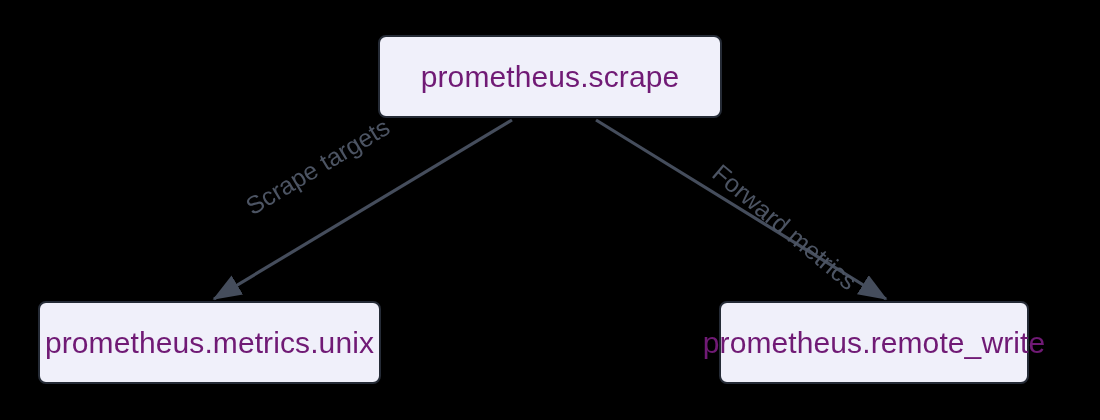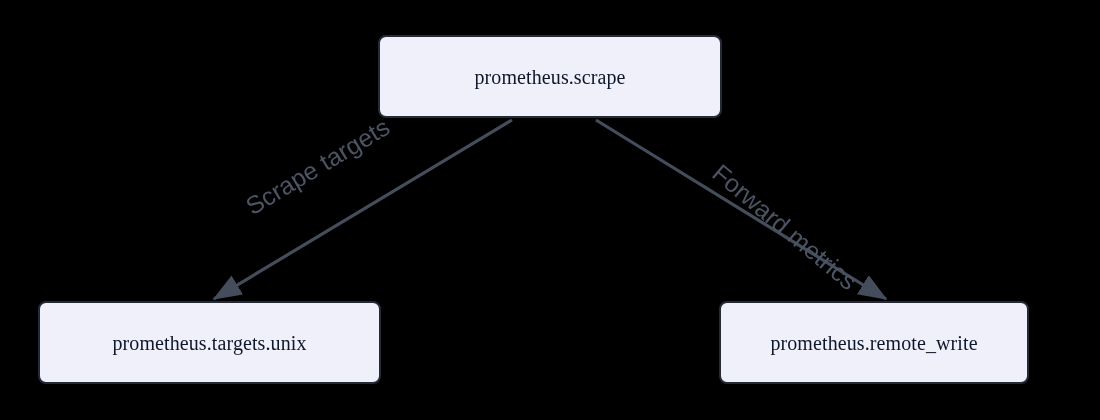--- a/index.html
+++ b/index.html
@@ -30,23 +30,23 @@
     box-sizing: border-box;
     background: #f0f0fa;
     border: 2.5px solid #252b36;
     border-radius: 8px;
     display: flex;
     align-items: center;
     justify-content: center;
     z-index: 2;
   }
   .node-label {
-    color: #0f172a;
-    font-family: Liberation Serif, serif;
-    font-size: 20px;
+    color: #701a75;
+    font-family: Liberation Sans, sans-serif;
+    font-size: 30px;
     font-weight: 400;
     line-height: 1;
     white-space: nowrap;
     letter-spacing: 0.1px;
   }
   #node-scrape {
     left: 378px;
     top: 35px;
     width: 344px;
     height: 83px;
@@ -104,21 +104,21 @@
     <line x1="512" y1="120" x2="214" y2="299" stroke="#454d5c" stroke-width="3.2" stroke-linecap="butt" marker-end="url(#arrowhead-left)"></line>
 
     <line x1="596" y1="120" x2="886" y2="299" stroke="#454d5c" stroke-width="3.2" stroke-linecap="butt" marker-end="url(#arrowhead-right)"></line>
   </svg>
 
   <div class="node" id="node-scrape">
     <span class="node-label">prometheus.scrape</span>
   </div>
 
   <div class="node" id="node-exporter-unix">
-    <span class="node-label">prometheus.targets.unix</span>
+    <span class="node-label">prometheus.metrics.unix</span>
   </div>
 
   <div class="node" id="node-remote-write">
     <span class="node-label">prometheus.remote_write</span>
   </div>
 
   <div class="edge-label" id="edge-label-scrape-targets">Scrape targets</div>
 
   <div class="edge-label" id="edge-label-forward-metrics">Forward metrics</div>
 

